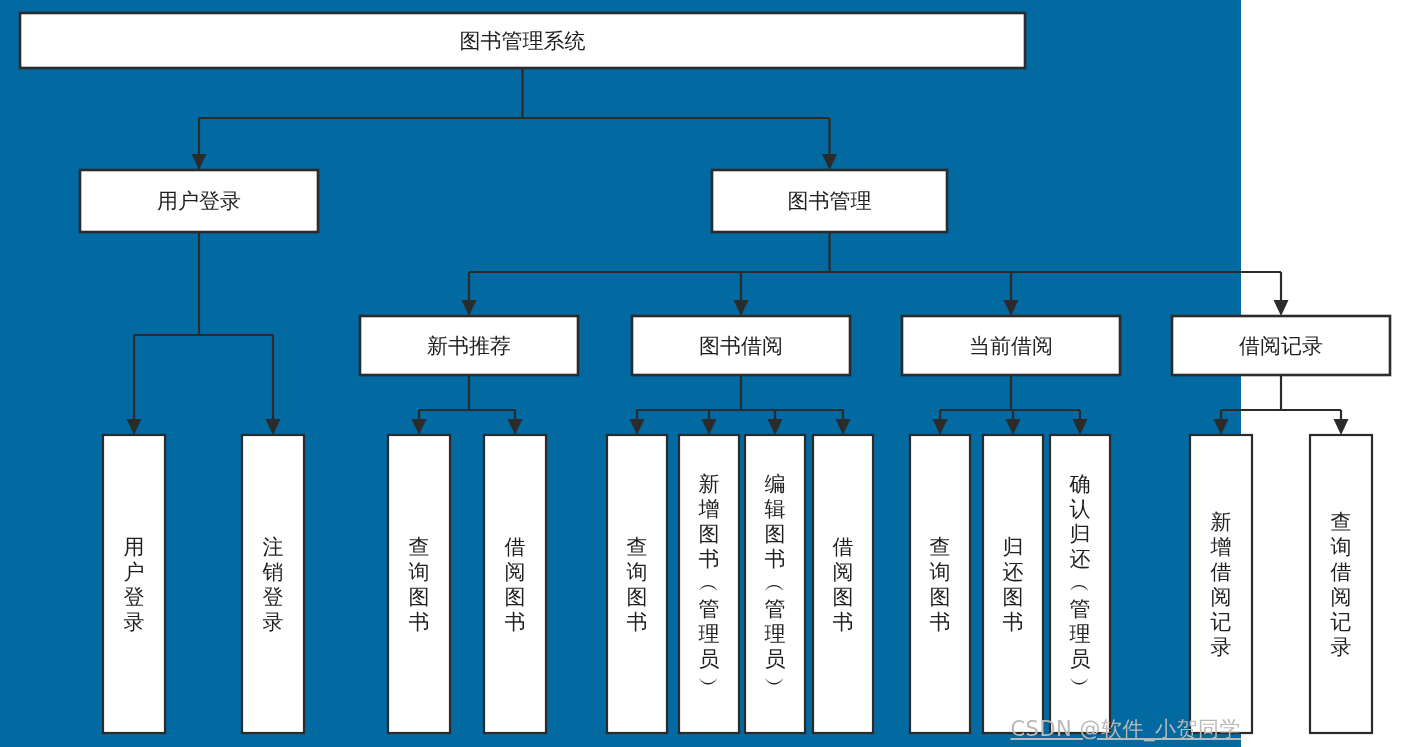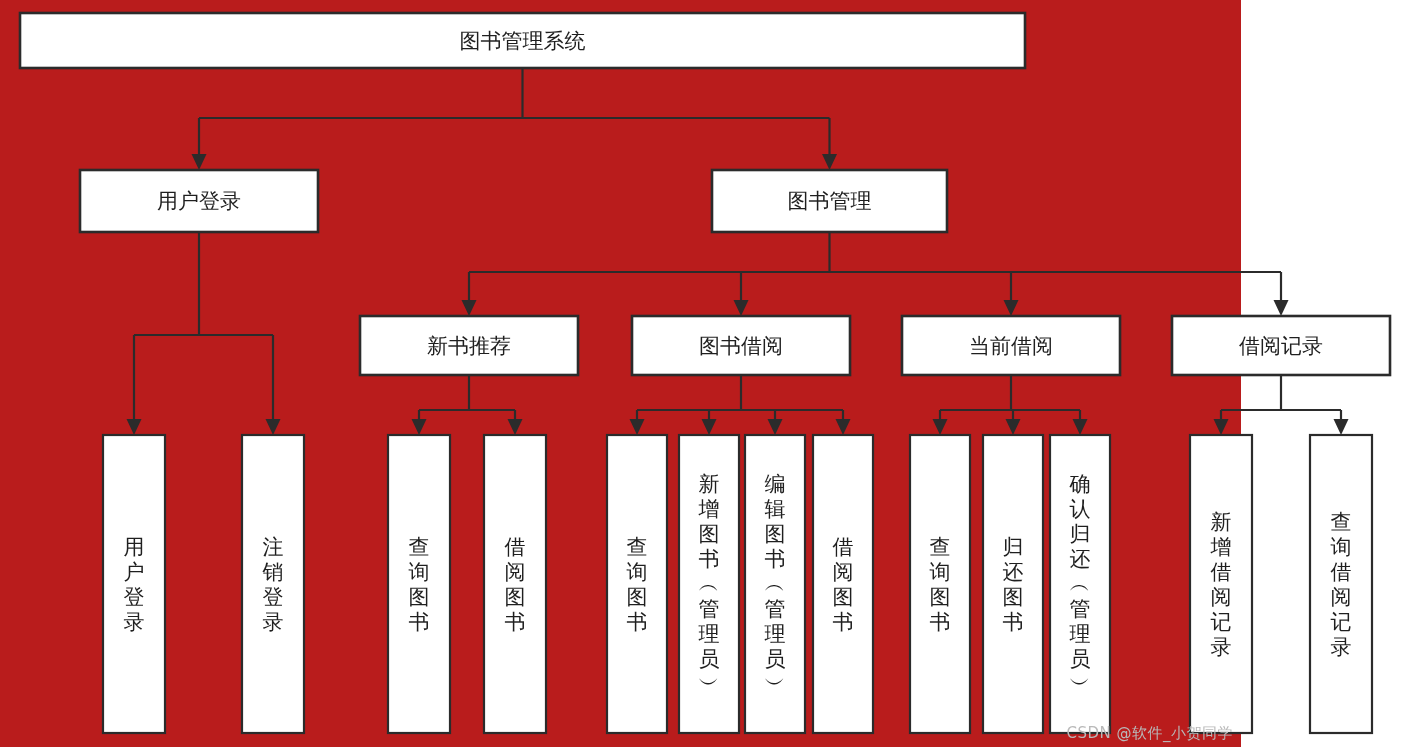--- a/index.html
+++ b/index.html
@@ -10,21 +10,21 @@
   body {
     font-family: "DejaVu Sans", "Liberation Sans", sans-serif;
     width: 1405px;
     height: 747px;
     overflow: hidden;
   }
   #diagram-root {
     position: relative;
     width: 1241px;
     height: 747px;
-    background: #b91c1c;
+    background: #0369a1;
   }
   svg.flow {
     position: absolute;
     top: 0;
     left: 0;
     width: 1405px;
     height: 747px;
   }
   .node-rect {
     fill: #ffffff;
@@ -53,28 +53,29 @@
     dominant-baseline: middle;
   }
   .vert-label {
     font-family: "DejaVu Sans", "Liberation Sans", sans-serif;
     font-size: 21px;
     fill: #1f1f1f;
     text-anchor: middle;
   }
   .watermark {
     position: absolute;
-    right: 8px;
+    right: 0;
     bottom: 4px;
     font-family: "DejaVu Sans", "Liberation Sans", sans-serif;
-    font-size: 15px;
+    font-size: 21px;
     color: #b9b9b9;
     white-space: nowrap;
     letter-spacing: 0.5px;
     user-select: none;
+    text-decoration: underline;
   }
 </style>
 </head>
 <body>
 
 <div id="diagram-root">
   <svg class="flow" viewBox="0 0 1405 747">
     <g id="edges-layer">
         <line x1="522.5" y1="68" x2="522.5" y2="118" class="edge"></line>
         <line x1="199" y1="118" x2="829.5" y2="118" class="edge"></line>

